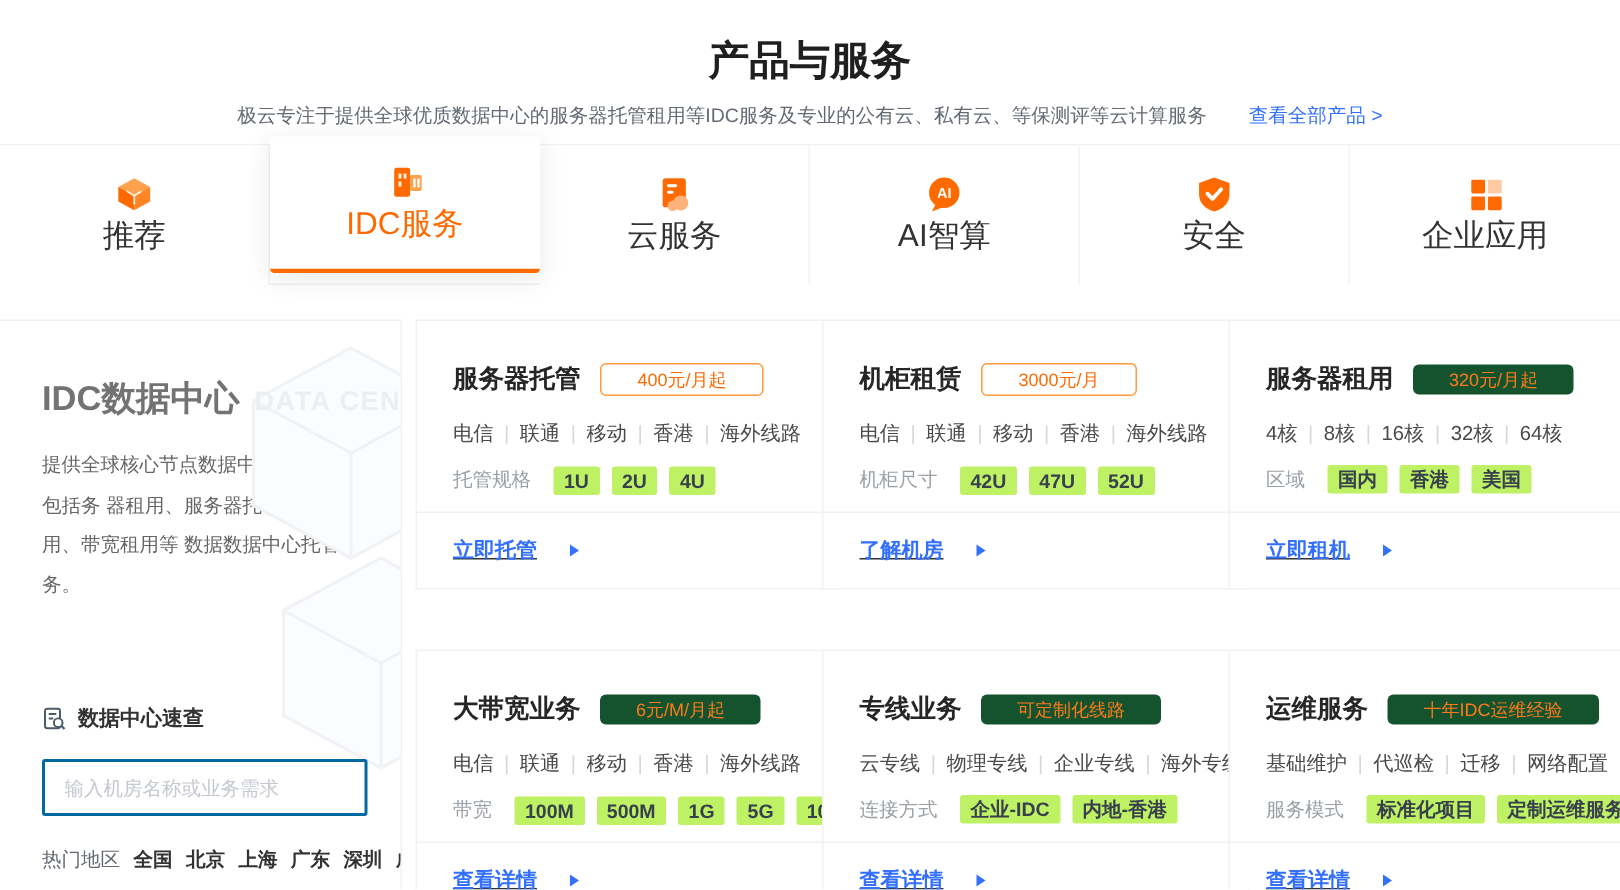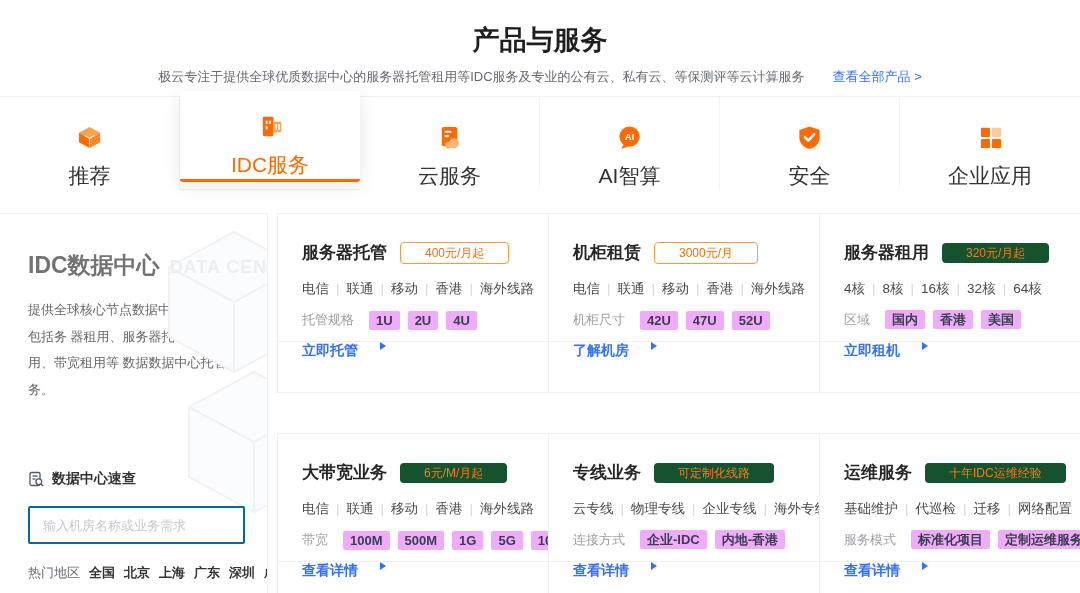--- a/index.html
+++ b/index.html
@@ -8,21 +8,21 @@
 
   
   .header { text-align:center; padding-top:22px; height:97px; border-bottom:1px solid #f0f1f3; }
   .page-title { font-size:27px; font-weight:700; color:#1f1f1f; line-height:36px; }
   .subtitle-row { margin-top:10px; font-size:13px; color:#646a73; }
   .subtitle-row .view-all { color:#3370ff; margin-left:28px; font-weight:500; cursor:pointer; }
 
   
   .tabbar { display:flex; align-items:flex-start; height:93px; border-bottom:1px solid #f0f1f3; position:relative; }
   .tab { width:180px; height:93px; display:flex; flex-direction:column; align-items:center;
-         justify-content:flex-end; gap:11px; cursor:pointer; border-right:1px solid #f2f3f5; background:#fff; }
+         justify-content:center; cursor:pointer; border-right:1px solid #f2f3f5; background:#fff; }
   .tab:last-child { border-right:none; }
   .tab .tab-label { font-size:21px; color:#333; }
   .tab.active { margin-top:-6px; height:91px; border-right:none; border-radius:3px;
     box-shadow:0 4px 18px rgba(31,35,41,.10); border-bottom:3px solid #ff6a00; z-index:2; }
   .tab.active .tab-label { color:#ff6a00; }
   .tab svg { width:27px; height:27px; display:block; }
 
   
   .main { display:flex; padding-top:23px; gap:9px; }
 
@@ -48,23 +48,23 @@
   .card { width:285px; height:180px; background:#fff; border:1px solid #f0f1f3; position:relative; padding:0 24px; }
   .card-title-row { display:flex; align-items:center; margin-top:27px; }
   .card-title { font-size:17px; font-weight:700; color:#262626; }
   .badge { margin-left:13px; font-size:12px; border-radius:4px; padding:2px 24px; line-height:16px; white-space:nowrap; }
   .badge.outline { border:1px solid #ff9a3d; color:#ff6a00; background:#fff; }
   .badge.filled  { background:#14532d; color:#ff7a1a; }
   .features { margin-top:16px; font-size:13.5px; color:#4a4a4a; font-weight:500; white-space:nowrap; }
   .features .sep { color:#d4d7dc; margin:0 7px; font-weight:400; }
   .spec-row { margin-top:13px; display:flex; align-items:center; font-size:13px; white-space:nowrap; }
   .spec-label { color:#9aa0a6; margin-right:15px; }
-  .chip { background:#f0abfc; color:#38404d; font-weight:600; padding:2px 7px; border-radius:2px; margin-right:8px; }
+  .chip { background:#bef264; color:#38404d; font-weight:600; padding:2px 7px; border-radius:2px; margin-right:8px; }
   .card-footer { position:absolute; left:0; right:0; bottom:0; height:51px; border-top:1px solid #f0f1f3;
-    display:flex; padding:0 24px; cursor:pointer; }
+    display:flex; align-items:center; padding:0 24px; cursor:pointer;text-decoration:underline; }
   .card-link { color:#3370ff; font-size:14px; font-weight:600; }
   .arrow-right { width:0; height:0; border-left:6px solid #3370ff; border-top:4px solid transparent;
     border-bottom:4px solid transparent; margin-left:22px; }
 </style>
 </head>
 <body>
 
 <div class="header">
   <div class="page-title">产品与服务</div>
   <div class="subtitle-row">

